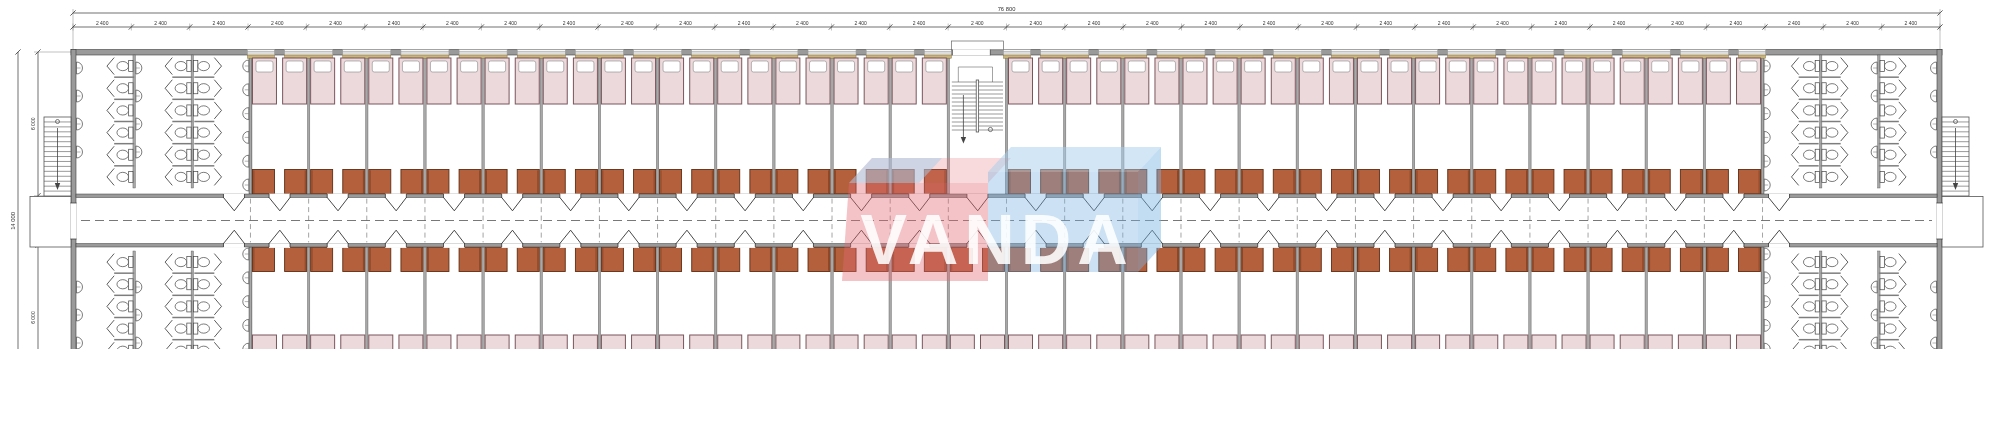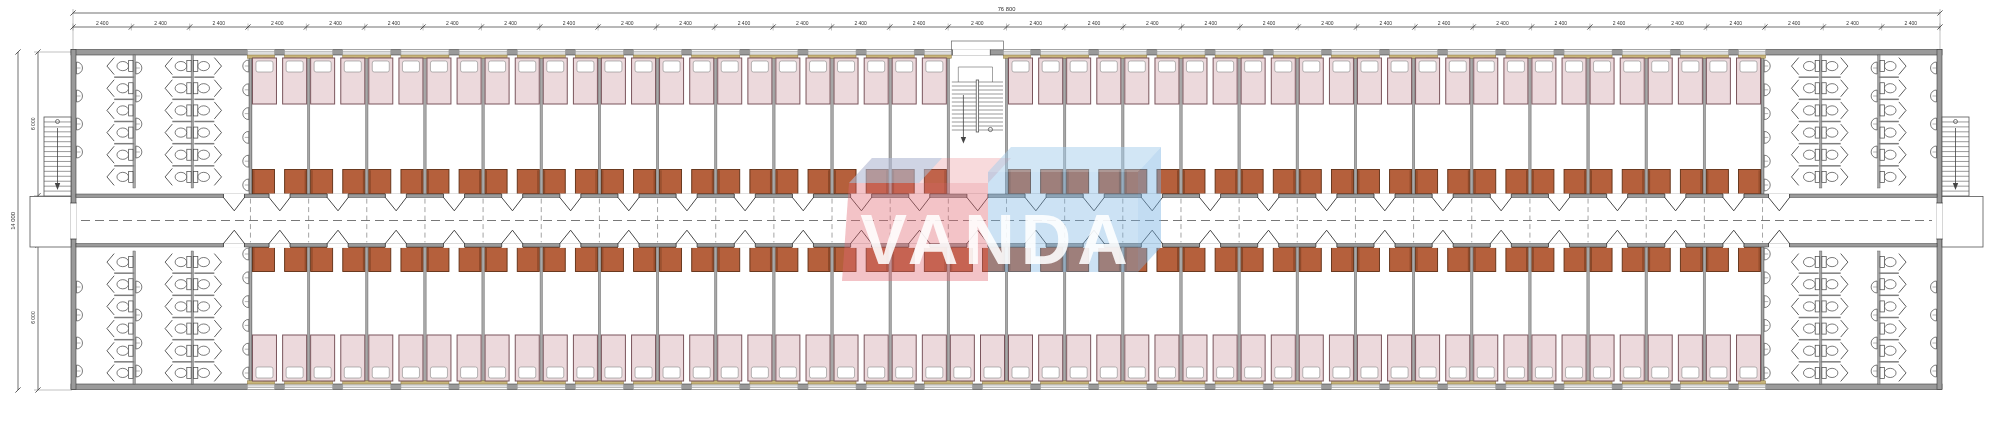--- a/index.html
+++ b/index.html
@@ -1,16 +1,16 @@
 <!DOCTYPE html>
 <html><head>
 <meta charset="utf-8">
 <style>
   html,body{margin:0;padding:0;background:#ffffff;}
-  .stage{position:relative;width:2000px;height:427px;background:#fff;overflow:hidden;
+  .stage{position:relative;width:2000px;height:349px;background:#fff;overflow:hidden;
          font-family:"Liberation Sans","DejaVu Sans",sans-serif;}
   svg{display:block}
 </style>
 </head>
 <body>
 
 <div class="stage">
   <div id="plan-host">
       <svg xmlns="http://www.w3.org/2000/svg" width="2000" height="427" viewBox="0 0 2000 427">
         <rect x="0" y="0" width="2000" height="427" fill="#ffffff"></rect>

